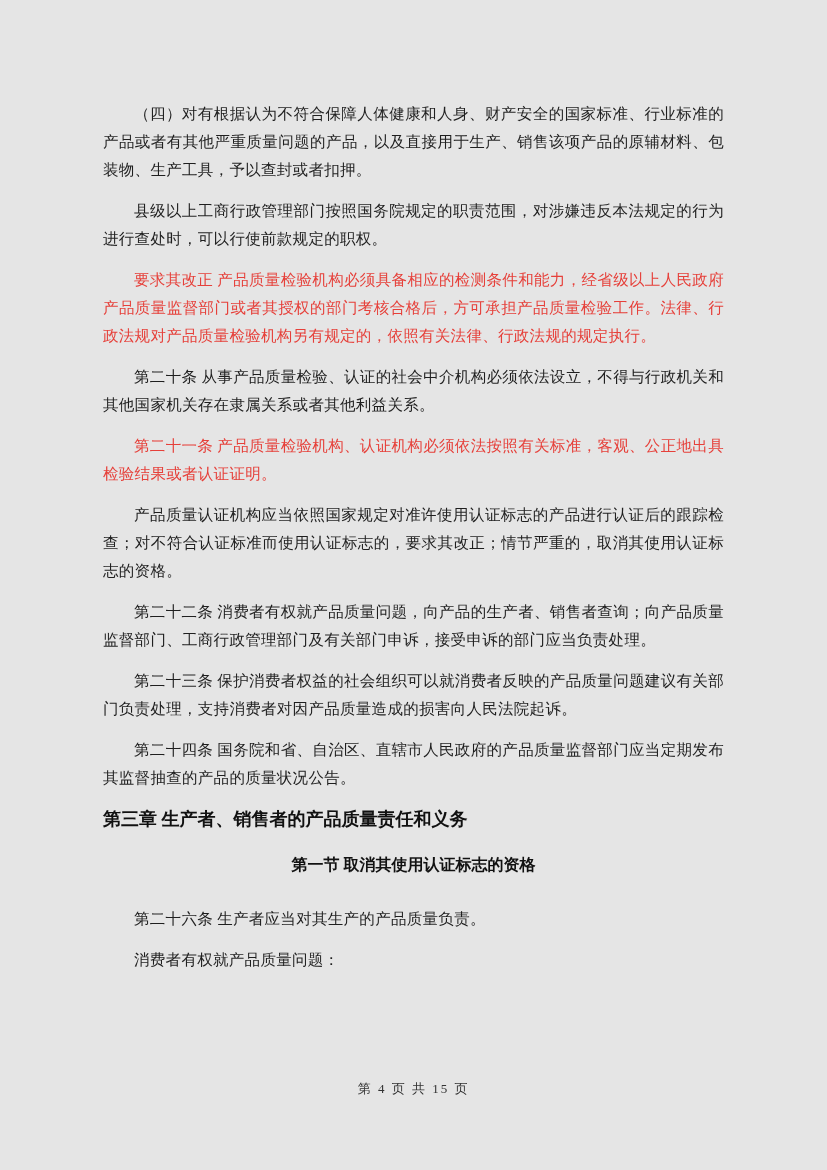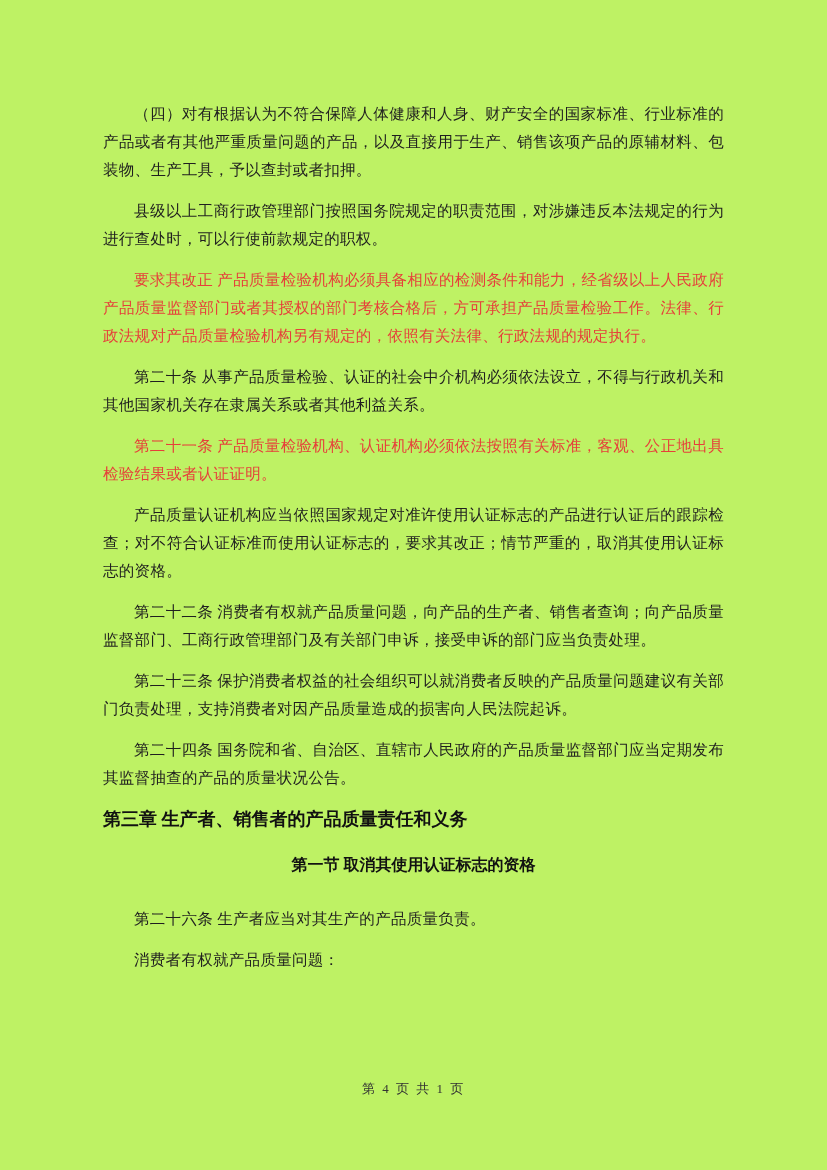--- a/index.html
+++ b/index.html
@@ -4,21 +4,21 @@
 <style>
   * { margin: 0; padding: 0; box-sizing: border-box; }
   html, body { background: #ffffff; }
   body {
     width: 827px; height: 1170px;
     font-family: "Liberation Serif", "DejaVu Serif", serif;
   }
   .page {
     position: relative;
     width: 827px; height: 1170px;
-    background: #bef264;
+    background: #e5e5e5;
     overflow: hidden;
   }
   .content {
     padding: 100px 103px 0 103px;
   }
   .para {
     font-size: 15.5px;
     line-height: 28px;
     text-align: justify;
     text-indent: 2em;
@@ -68,15 +68,15 @@
     <p class="para">第二十四条 国务院和省、自治区、直辖市人民政府的产品质量监督部门应当定期发布其监督抽查的产品的质量状况公告。</p>
 
     <h1 class="chapter-heading">第三章 生产者、销售者的产品质量责任和义务</h1>
     <h2 class="section-heading">第一节 取消其使用认证标志的资格</h2>
 
     <p class="para">第二十六条 生产者应当对其生产的产品质量负责。</p>
     <p class="para">消费者有权就产品质量问题：</p>
   </div>
 
   <div class="footer">
-    <span>第 4 页 共 1 页</span>
+    <span>第 4 页 共 15 页</span>
   </div>
 </div>
 
 </body></html>

